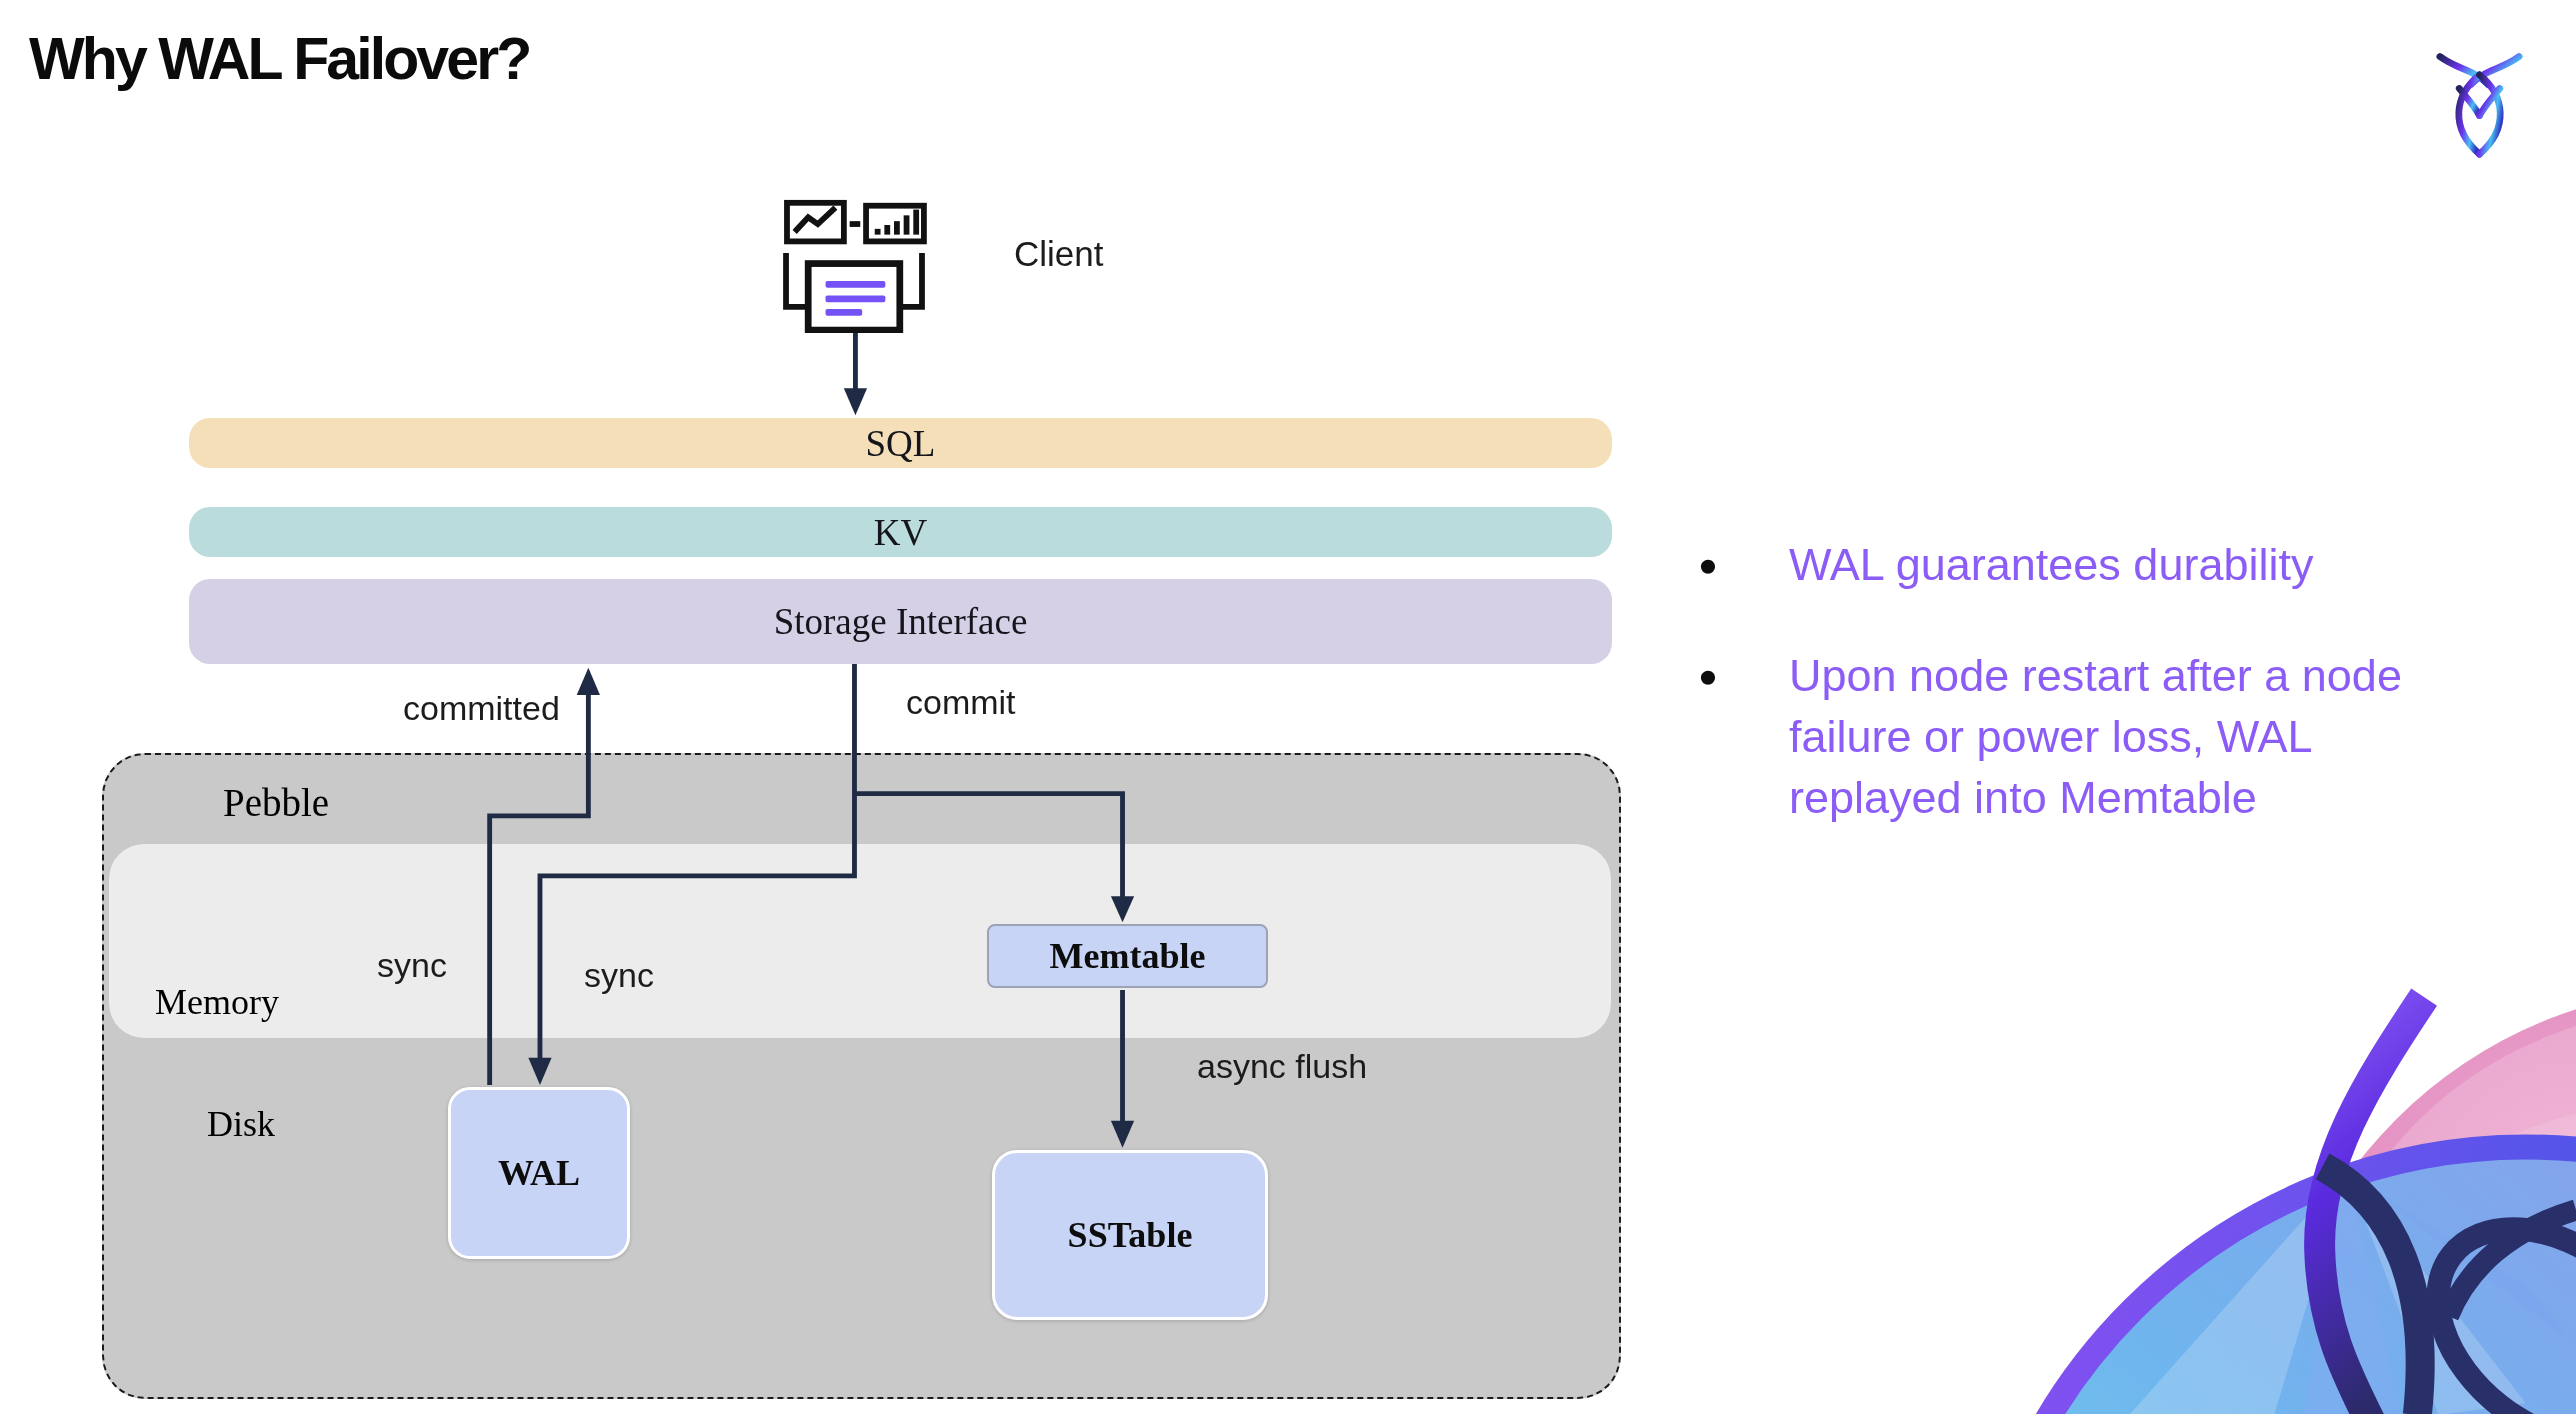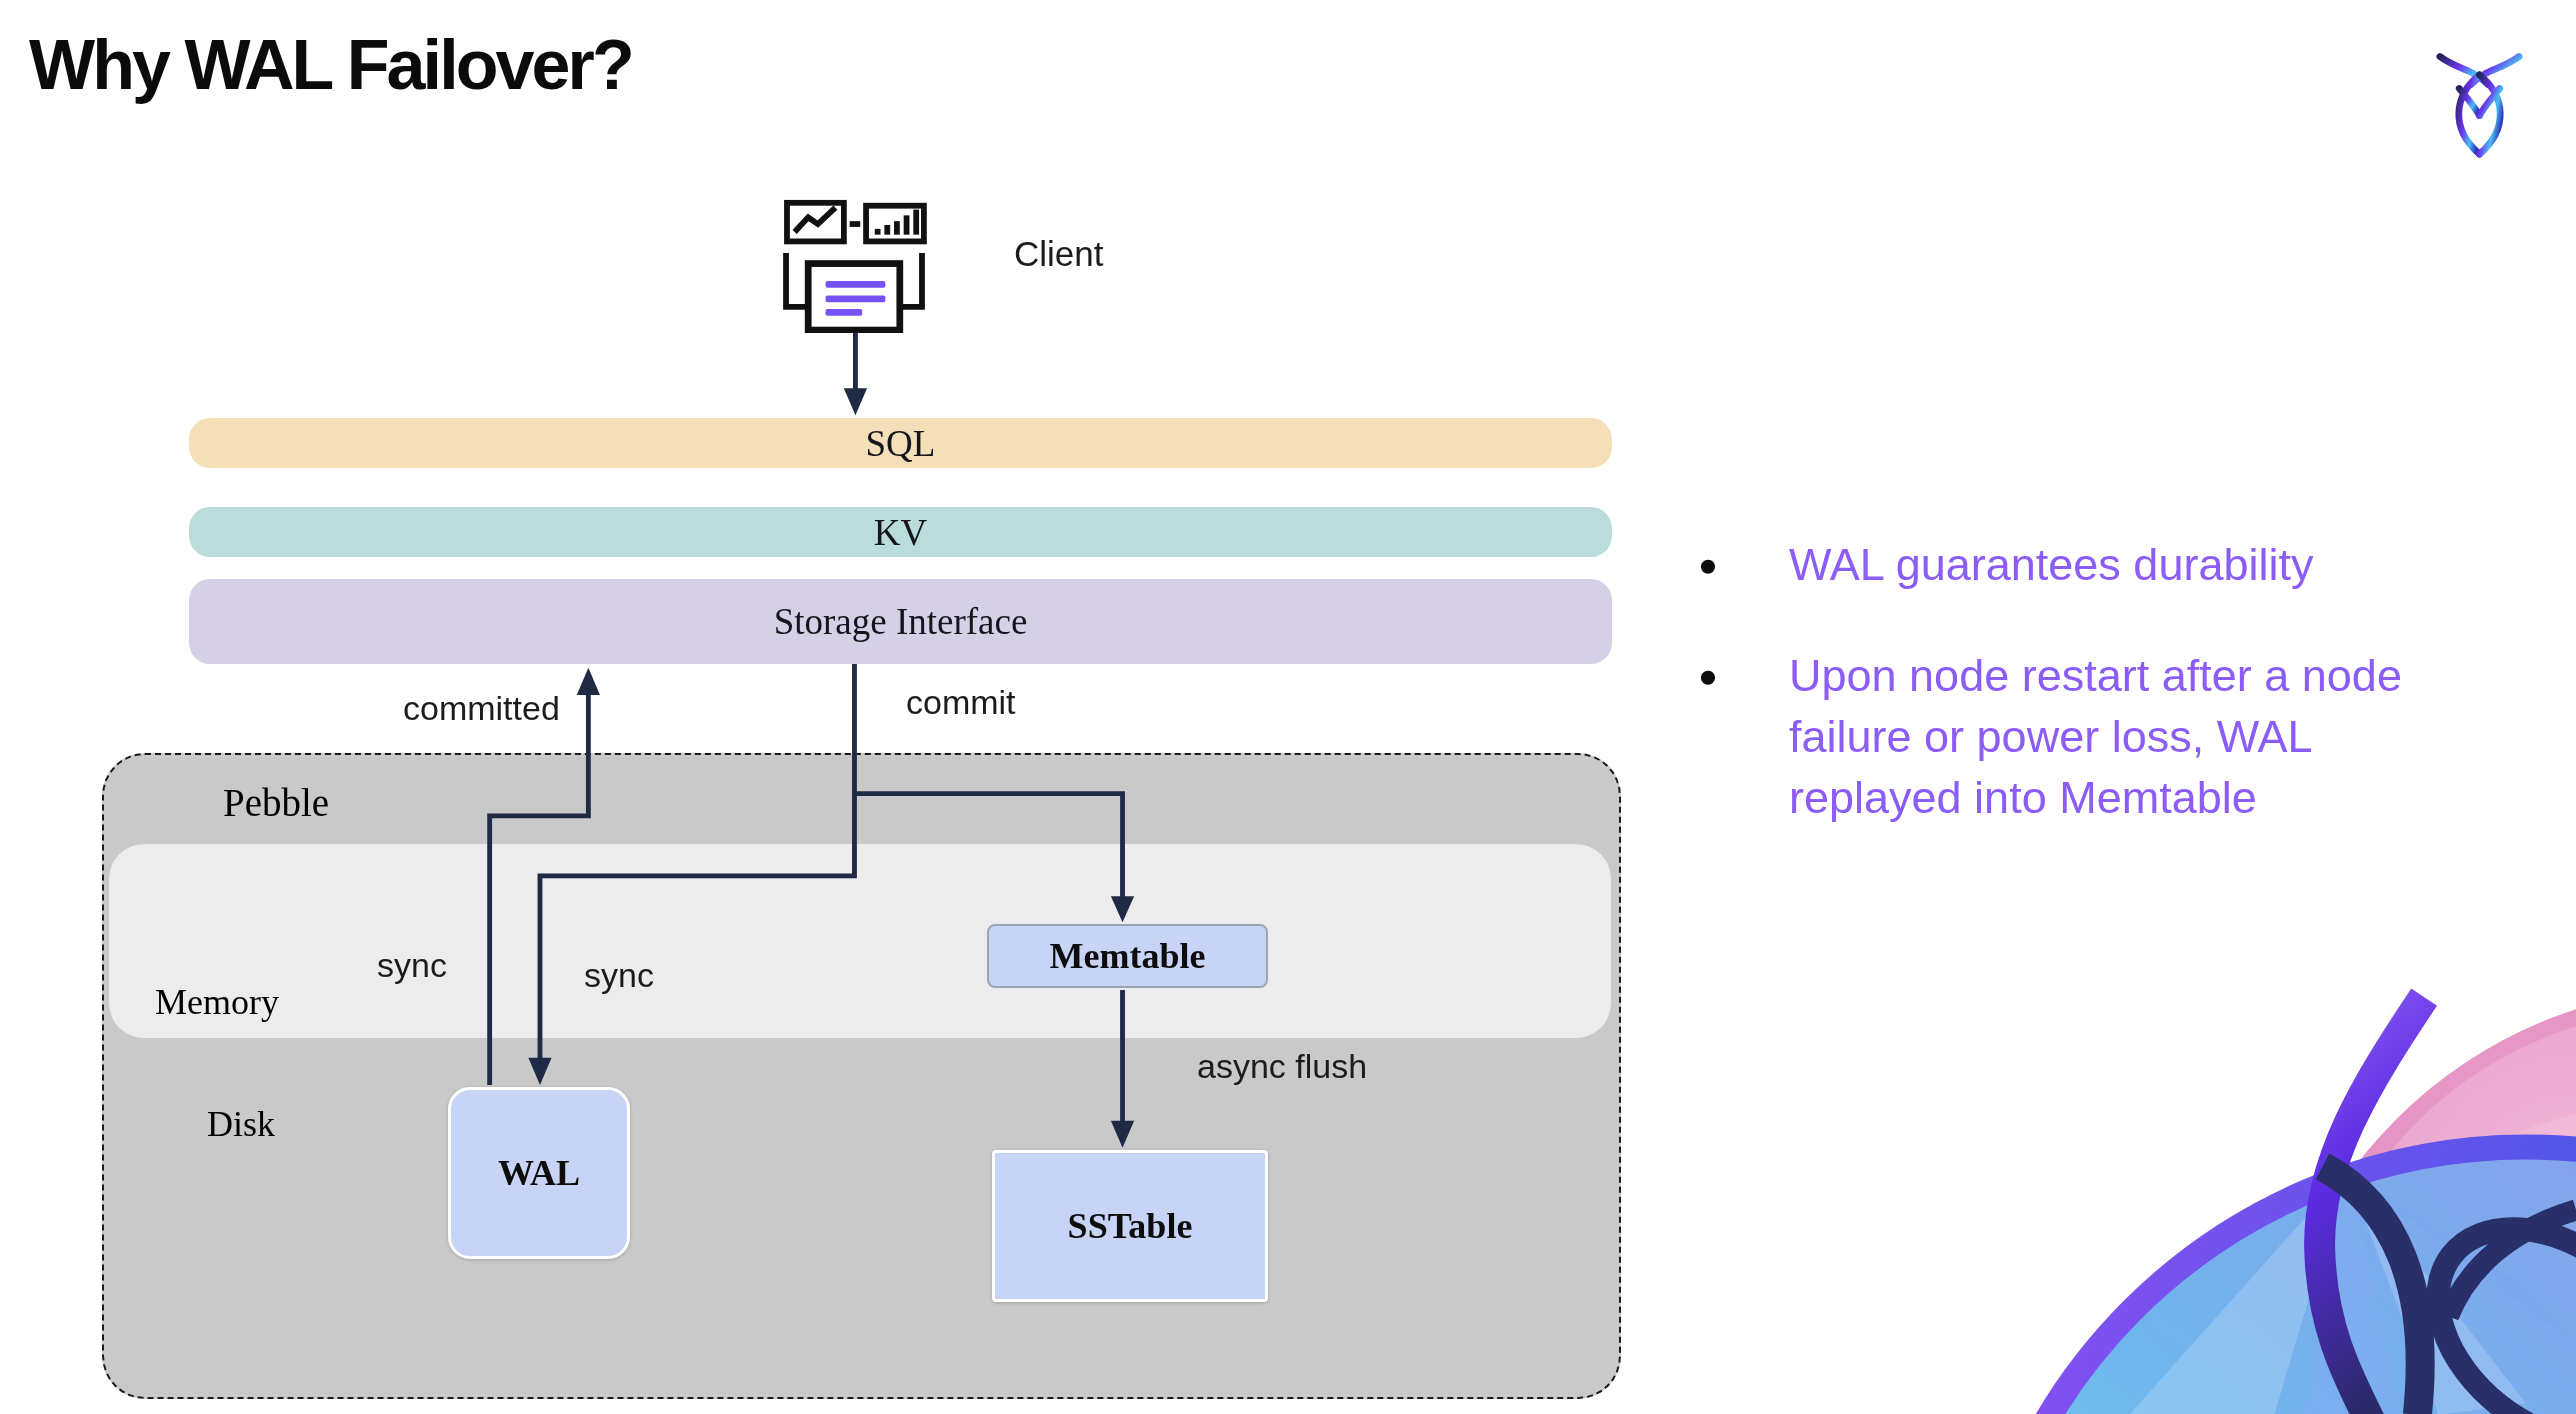--- a/index.html
+++ b/index.html
@@ -1,19 +1,19 @@
 <!DOCTYPE html>
 <html><head>
 <meta charset="utf-8">
 <style>
   html,body{margin:0;padding:0;background:#ffffff;}
   .slide{position:relative;width:2576px;height:1415px;background:#ffffff;overflow:hidden;
          font-family:"Liberation Sans",sans-serif;}
 
-  .title{position:absolute;left:29px;top:25px;font-size:70px;font-weight:800;
+  .title{position:absolute;left:29px;top:25px;font-size:59px;font-weight:800;
          letter-spacing:-2.9px;color:#0b0b0b;font-family:"Liberation Sans",sans-serif;}
 
   
   .bar{position:absolute;left:145px;width:1423px;border-radius:21px;
        display:flex;align-items:center;justify-content:center;
        font-family:"Liberation Serif",serif;font-size:37px;color:#15151c;margin-left:44px;}
   .bar-sql{top:418px;height:50px;background:#F5DFB8;}
   .bar-kv{top:507px;height:50px;background:#BBDCDC;}
   .bar-storage{top:579px;height:85px;background:#D6D0E7;}
 
@@ -38,22 +38,22 @@
   .lbl-async{left:1197px;top:1047px;}
 
   
   .node{position:absolute;background:#C8D4F6;display:flex;align-items:center;justify-content:center;
         font-family:"Liberation Serif",serif;font-weight:700;font-size:36px;color:#0d0d0d;
         box-sizing:border-box;}
   .node-wal{left:448px;top:1087px;width:182px;height:172px;border:3.9px solid #ffffff;
             border-radius:22px;box-shadow:0 1px 3.9px rgba(0,0,0,.18);}
   .node-memtable{left:987px;top:924px;width:281px;height:64px;border:2.9px solid #9CA3B5;
                  border-radius:8px;}
-  .node-sstable{left:992px;top:1150px;width:276px;height:152px;border:3.9px solid #ffffff;
-                border-radius:4px;box-shadow:0 1px 3.9px rgba(0,0,0,.18);}
+  .node-sstable{left:992px;top:1150px;width:276px;height:170px;border:3.9px solid #ffffff;
+                border-radius:25px;box-shadow:0 1px 3.9px rgba(0,0,0,.18);}
 
   .arrows{position:absolute;left:0;top:0;pointer-events:none;}
 
   .client-icon{position:absolute;left:779px;top:198px;}
 
   
   .bullets{position:absolute;left:1698px;top:534px;width:871px;}
   .bullet-item{display:flex;margin-bottom:50px;}
   .bullet-marker{width:29px;font-size:33px;color:#0d0d0d;flex:0 0 29px;margin-right:62px;
                  line-height:61px;}

